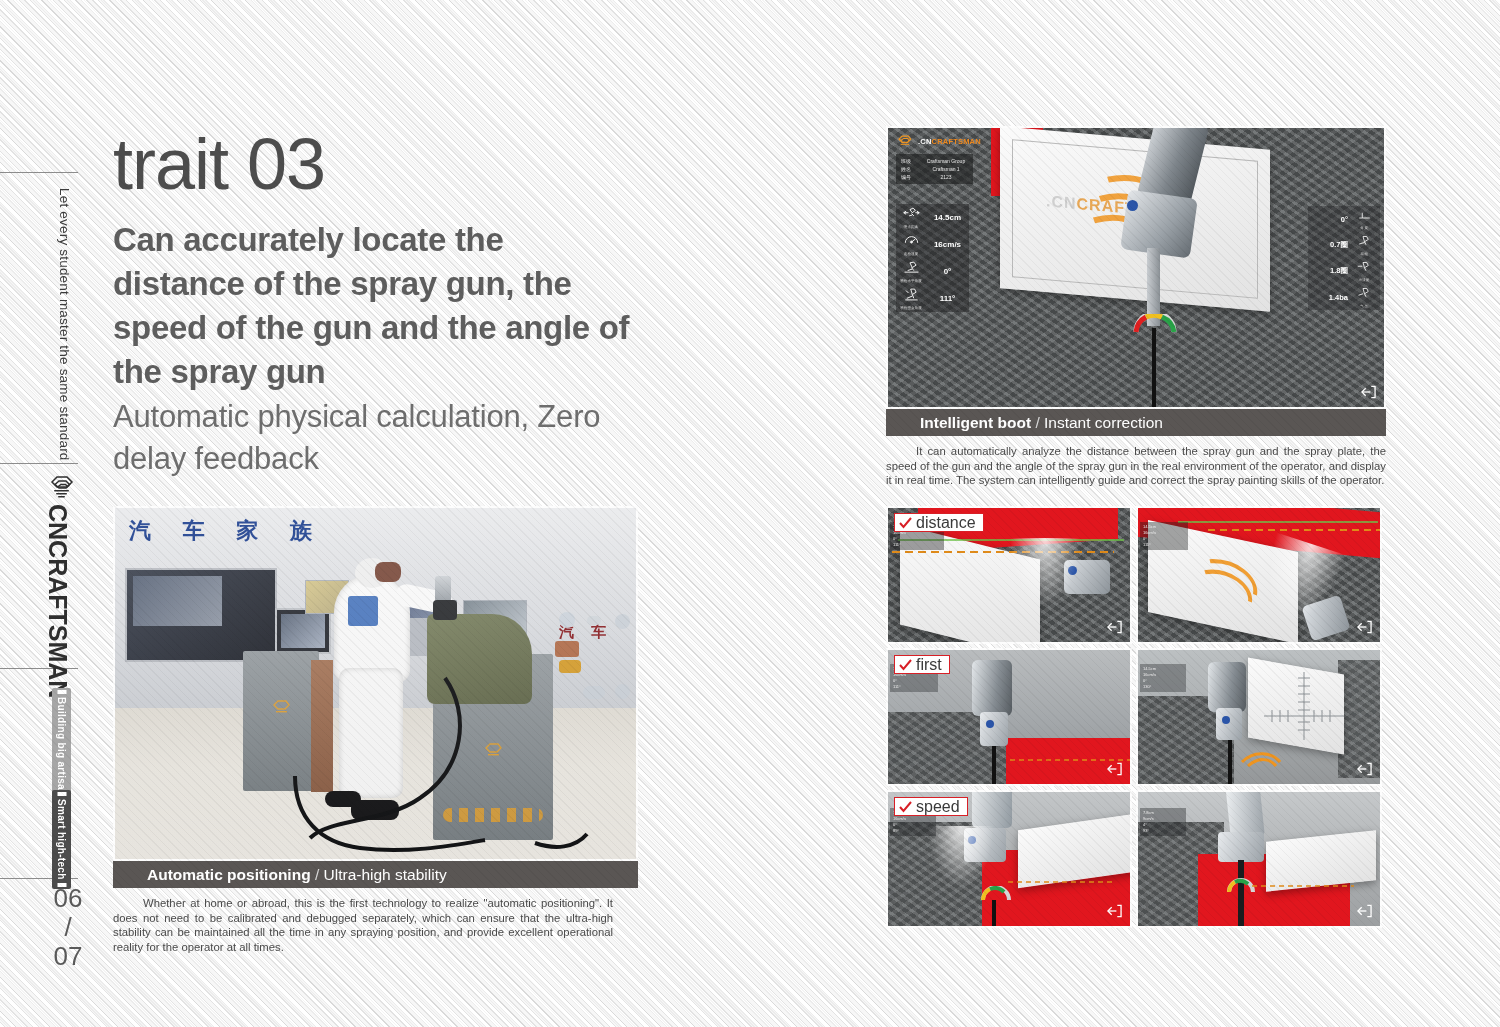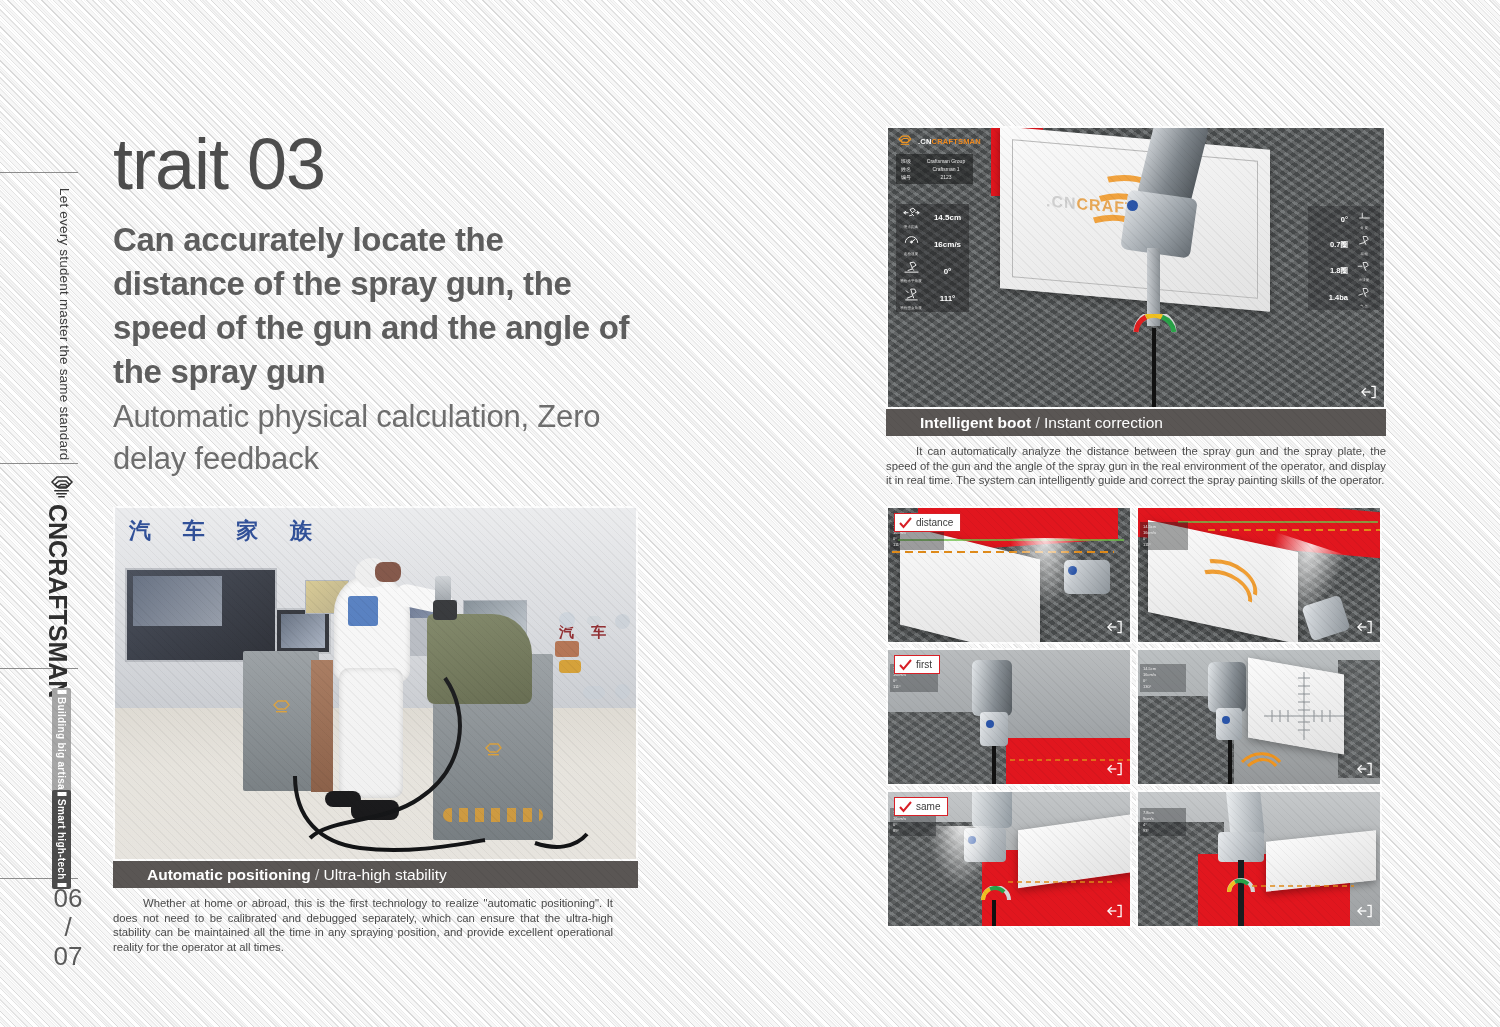--- a/index.html
+++ b/index.html
@@ -174,21 +174,21 @@
     background:radial-gradient(ellipse at 50% 0%,rgba(255,255,255,.85),rgba(255,255,255,0) 70%);}
 
   
   .tile-label{
     position:absolute;left:6px;top:5px;
     background:#fff;border:1.5px solid #d81f26;
     height:17px;display:flex;align-items:center;gap:4px;
     padding:0 7px 0 4px;z-index:6;
   }
   .tile-label .chk{width:13px;height:12px;display:block;}
-  .tile-label .tl{font-size:10px;color:#3a3a3a;line-height:12px;}
+  .tile-label .tl{font-size:16px;color:#3a3a3a;line-height:12px;}
 
   .grid-wrap{position:absolute;display:grid;
     grid-template-columns:246px 246px;grid-template-rows:138px 138px 138px;
     gap:4px;}
   .tile{position:relative;overflow:hidden;border:2px solid #fdfdfd;box-sizing:border-box;background:#6d7173;}
 </style>
 </head>
 <body>
 
 <div id="page">
@@ -699,21 +699,21 @@
               <path d="M11 1 h4 v12 h-4"></path>
               <path d="M1 7 h9"></path>
               <path d="M5 3 L1 7 l4 4"></path>
             </g>
           </svg>
       </div>
       <div class="tile-label">
         <svg class="chk" viewBox="0 0 13 12">
             <path d="M1 6 L4.5 10 L12 1" fill="none" stroke="#d81f26" stroke-width="2"></path>
           </svg>
-        <span class="tl">same</span>
+        <span class="tl">speed</span>
       </div>
     </div>
 
     <div class="tile">
       <div style="position:absolute;inset:0;background:linear-gradient(180deg,#c6c9cb 0%,#b0b3b5 50%,#9c9fa1 100%);"></div>
       <div class="hud-metal" style="left:0;top:30px;width:86px;height:108px;opacity:.92;"></div>
       <div style="position:absolute;left:60px;top:62px;right:30px;bottom:0;background:#e1161e;"></div>
       <div class="white-plate" style="left:128px;top:44px;width:110px;height:50px;transform:skewY(-6deg);"></div>
       <div style="position:absolute;left:90px;top:-10px;width:34px;height:56px;background:linear-gradient(100deg,#eef1f3,#9aa1a7);border-radius:5px;transform:rotate(-6deg);"></div>
       <div style="position:absolute;left:80px;top:40px;width:46px;height:30px;background:linear-gradient(110deg,#e8ebee,#9aa1a7);border-radius:4px;"></div>

